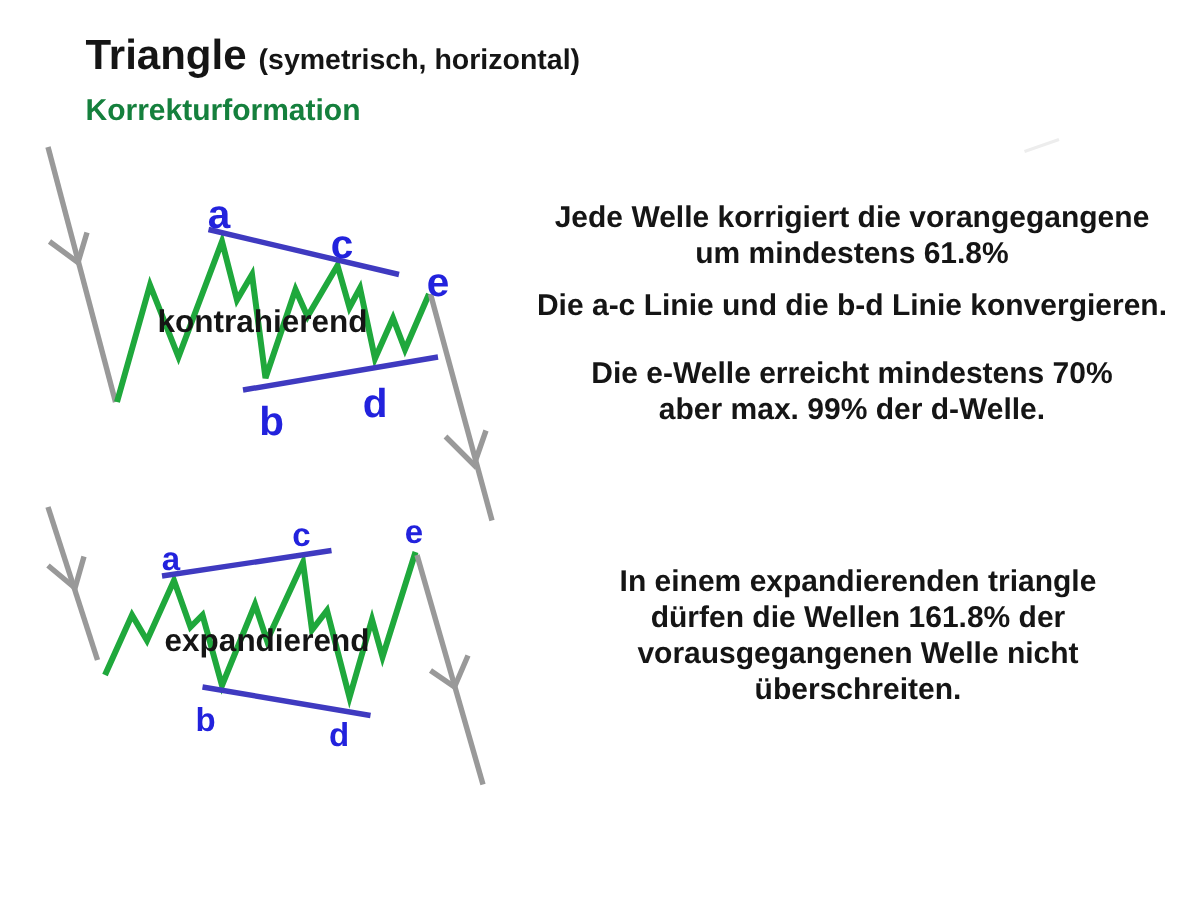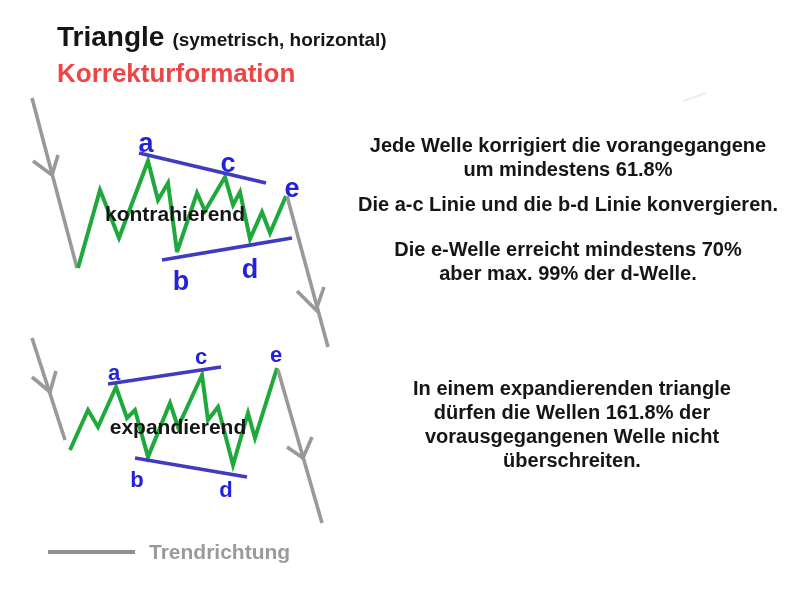--- a/index.html
+++ b/index.html
@@ -4,21 +4,21 @@
 <style>
   html,body{margin:0;padding:0;background:#fff;}
   .stage{
     position:relative;width:800px;height:600px;background:#ffffff;overflow:hidden;
     font-family:"Liberation Sans","DejaVu Sans",sans-serif;color:#151515;border-radius:15px;
   }
   
   .header{position:absolute;left:57px;top:20px;line-height:34px;}
   .title-main{font-size:28px;font-weight:bold;color:#151515;}
   .title-sub{font-size:19px;font-weight:bold;color:#151515;margin-left:8px;}
-  .title-line2{font-size:26px;font-weight:bold;color:#ef4444;line-height:30px;}
+  .title-line2{font-size:20px;font-weight:bold;color:#15803d;line-height:30px;}
   .copyright{
     position:absolute;left:572px;top:34px;font-size:21px;font-weight:bold;
     color:#d22d10;white-space:pre;
   }
   
   .diagram-svg{position:absolute;left:0;top:0;width:800px;height:600px;}
   .wave{fill:none;stroke:#1fa83c;stroke-width:4;stroke-linejoin:miter;stroke-linecap:butt;}
   .blueline{stroke:#3f3ac0;stroke-width:3.6;stroke-linecap:butt;}
   .gray{stroke:#999999;stroke-width:3.6;fill:none;stroke-linecap:butt;}
   .stray{stroke:#ededed;stroke-width:2;}
@@ -97,18 +97,14 @@
     <div>aber max. 99% der d-Welle.</div>
   </div>
 
   <div class="notes notes-expanding">
     <div>In einem expandierenden triangle</div>
     <div>dürfen die Wellen 161.8% der</div>
     <div>vorausgegangenen Welle nicht</div>
     <div>überschreiten.</div>
   </div>
 
-  <div class="legend">
-    <span class="legend-line"></span>
-    <span class="legend-label">Trendrichtung</span>
-  </div>
 
 </div>
 
 </body></html>

